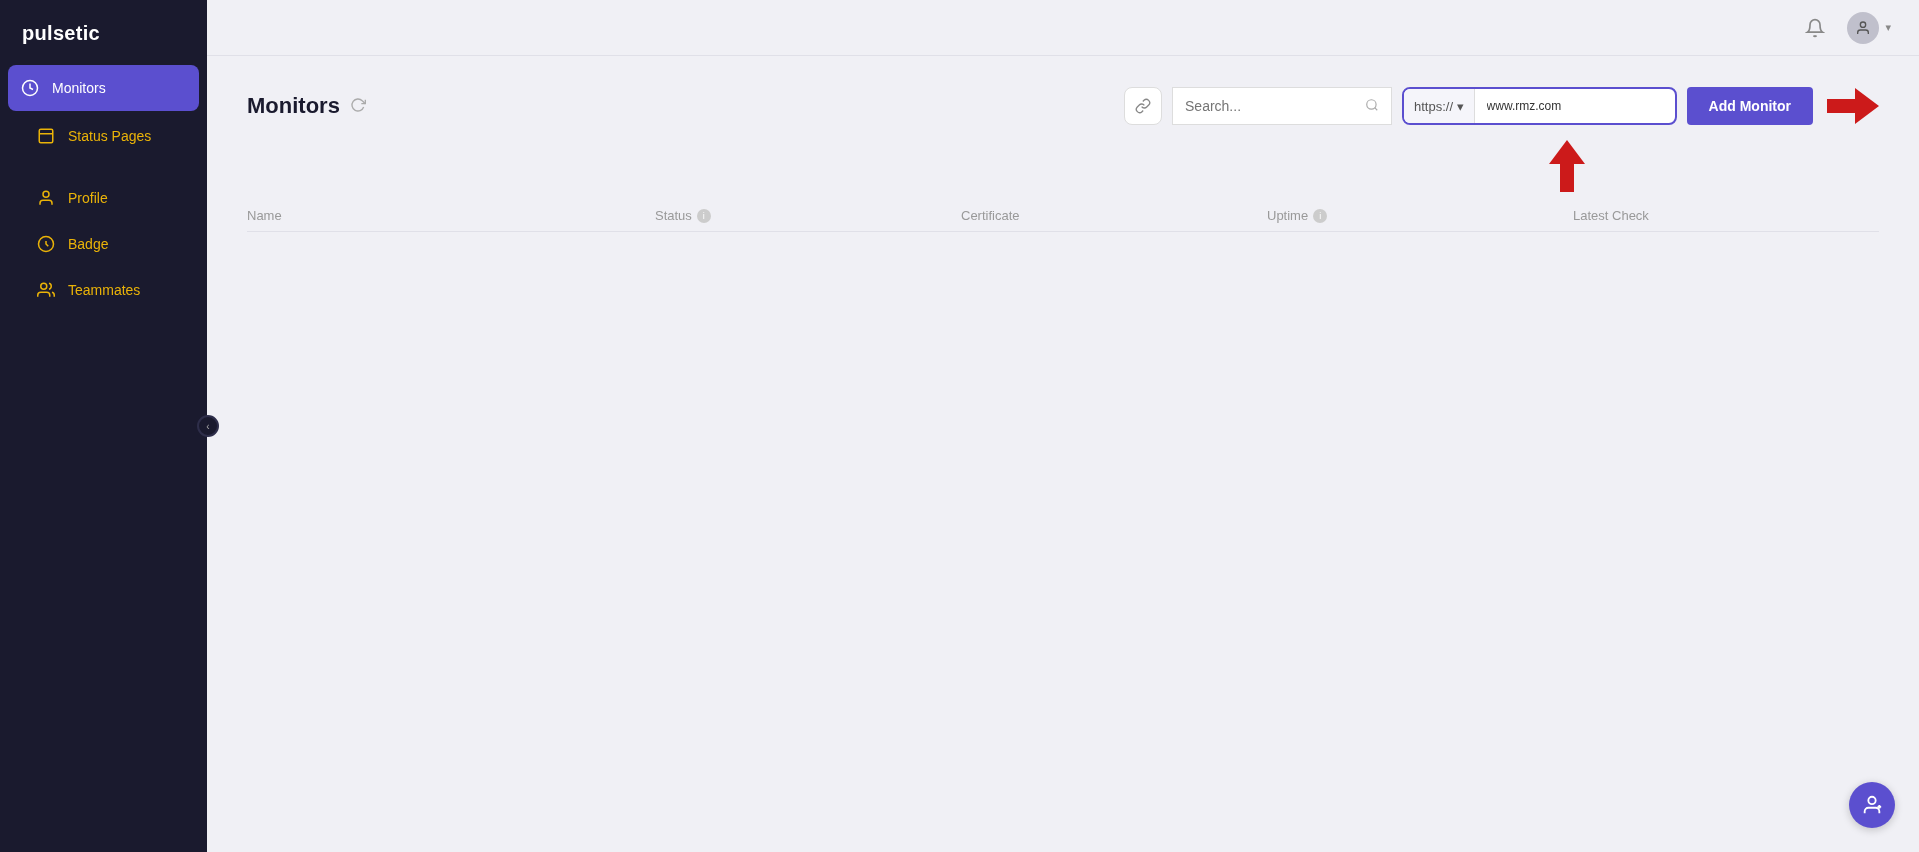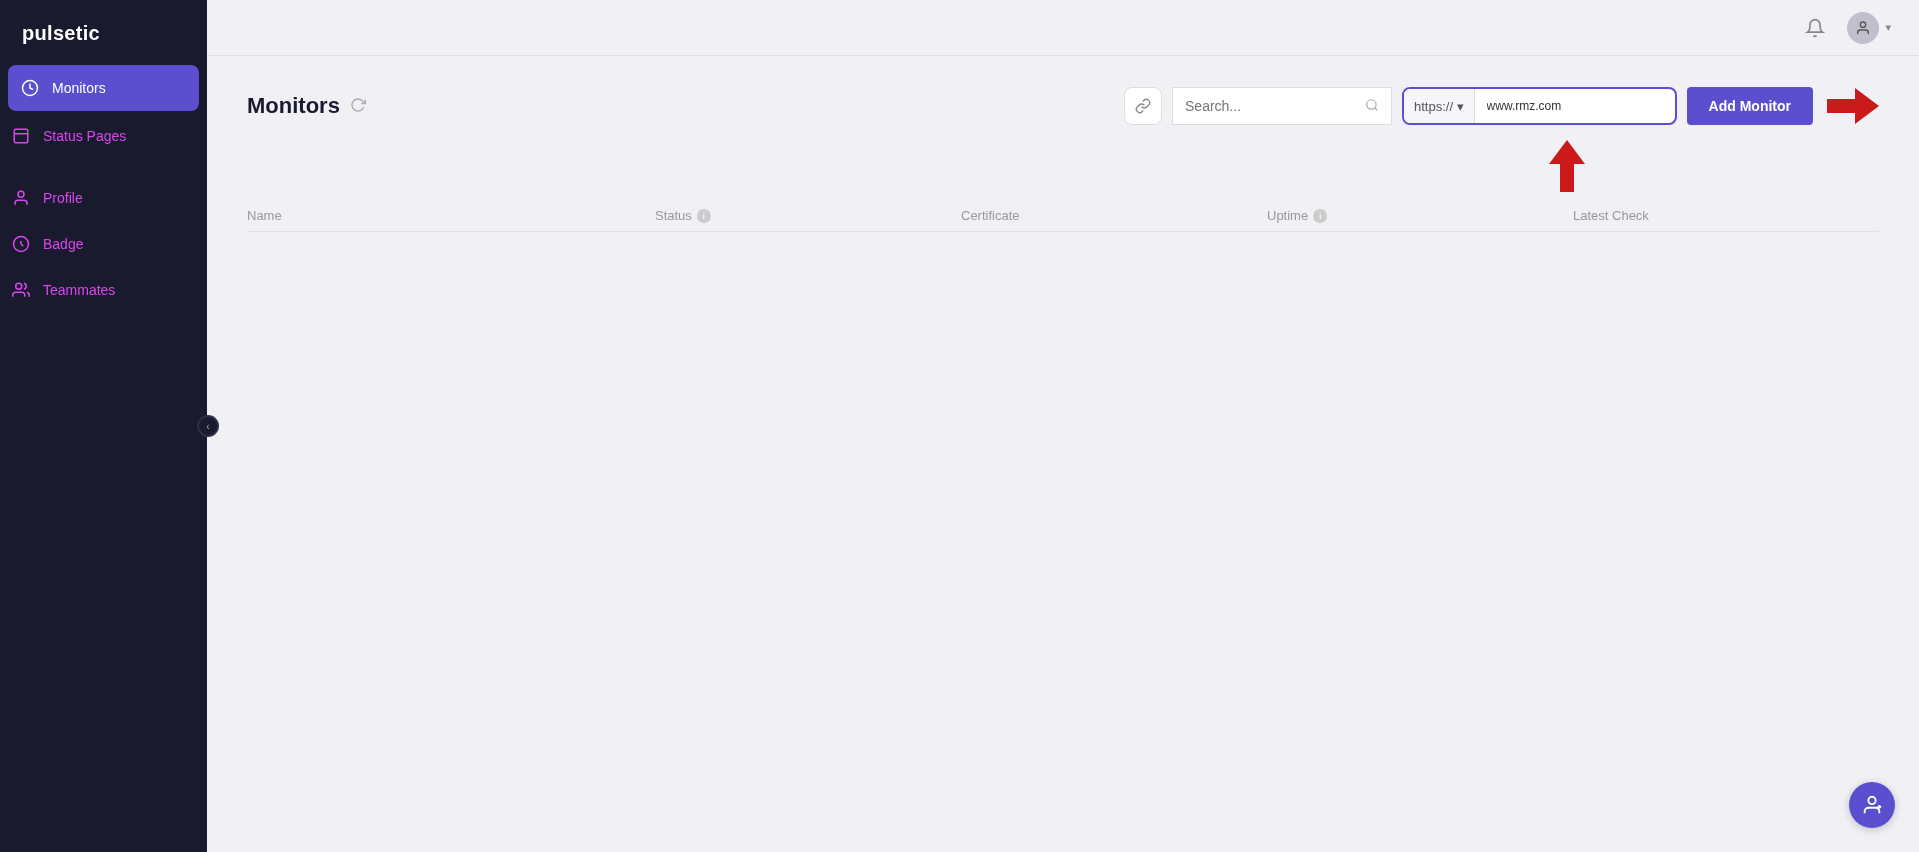--- a/index.html
+++ b/index.html
@@ -25,23 +25,23 @@
     }
     .sidebar-nav {
       display: flex;
       flex-direction: column;
       flex: 1;
     }
     .nav-item {
       display: flex;
       align-items: center;
       gap: 12px;
-      padding: 13px 11px;
-      cursor: pointer;
-      color: #d946ef;
+      padding: 13px 36px;
+      cursor: pointer;
+      color: #eab308;
       font-size: 14px;
       border-radius: 0;
       transition: background 0.15s;
     }
     .nav-item.active {
       background: #5b4fcf;
       color: #fff;
       border-radius: 8px;
       margin: 2px 8px;
       padding: 13px 12px;

